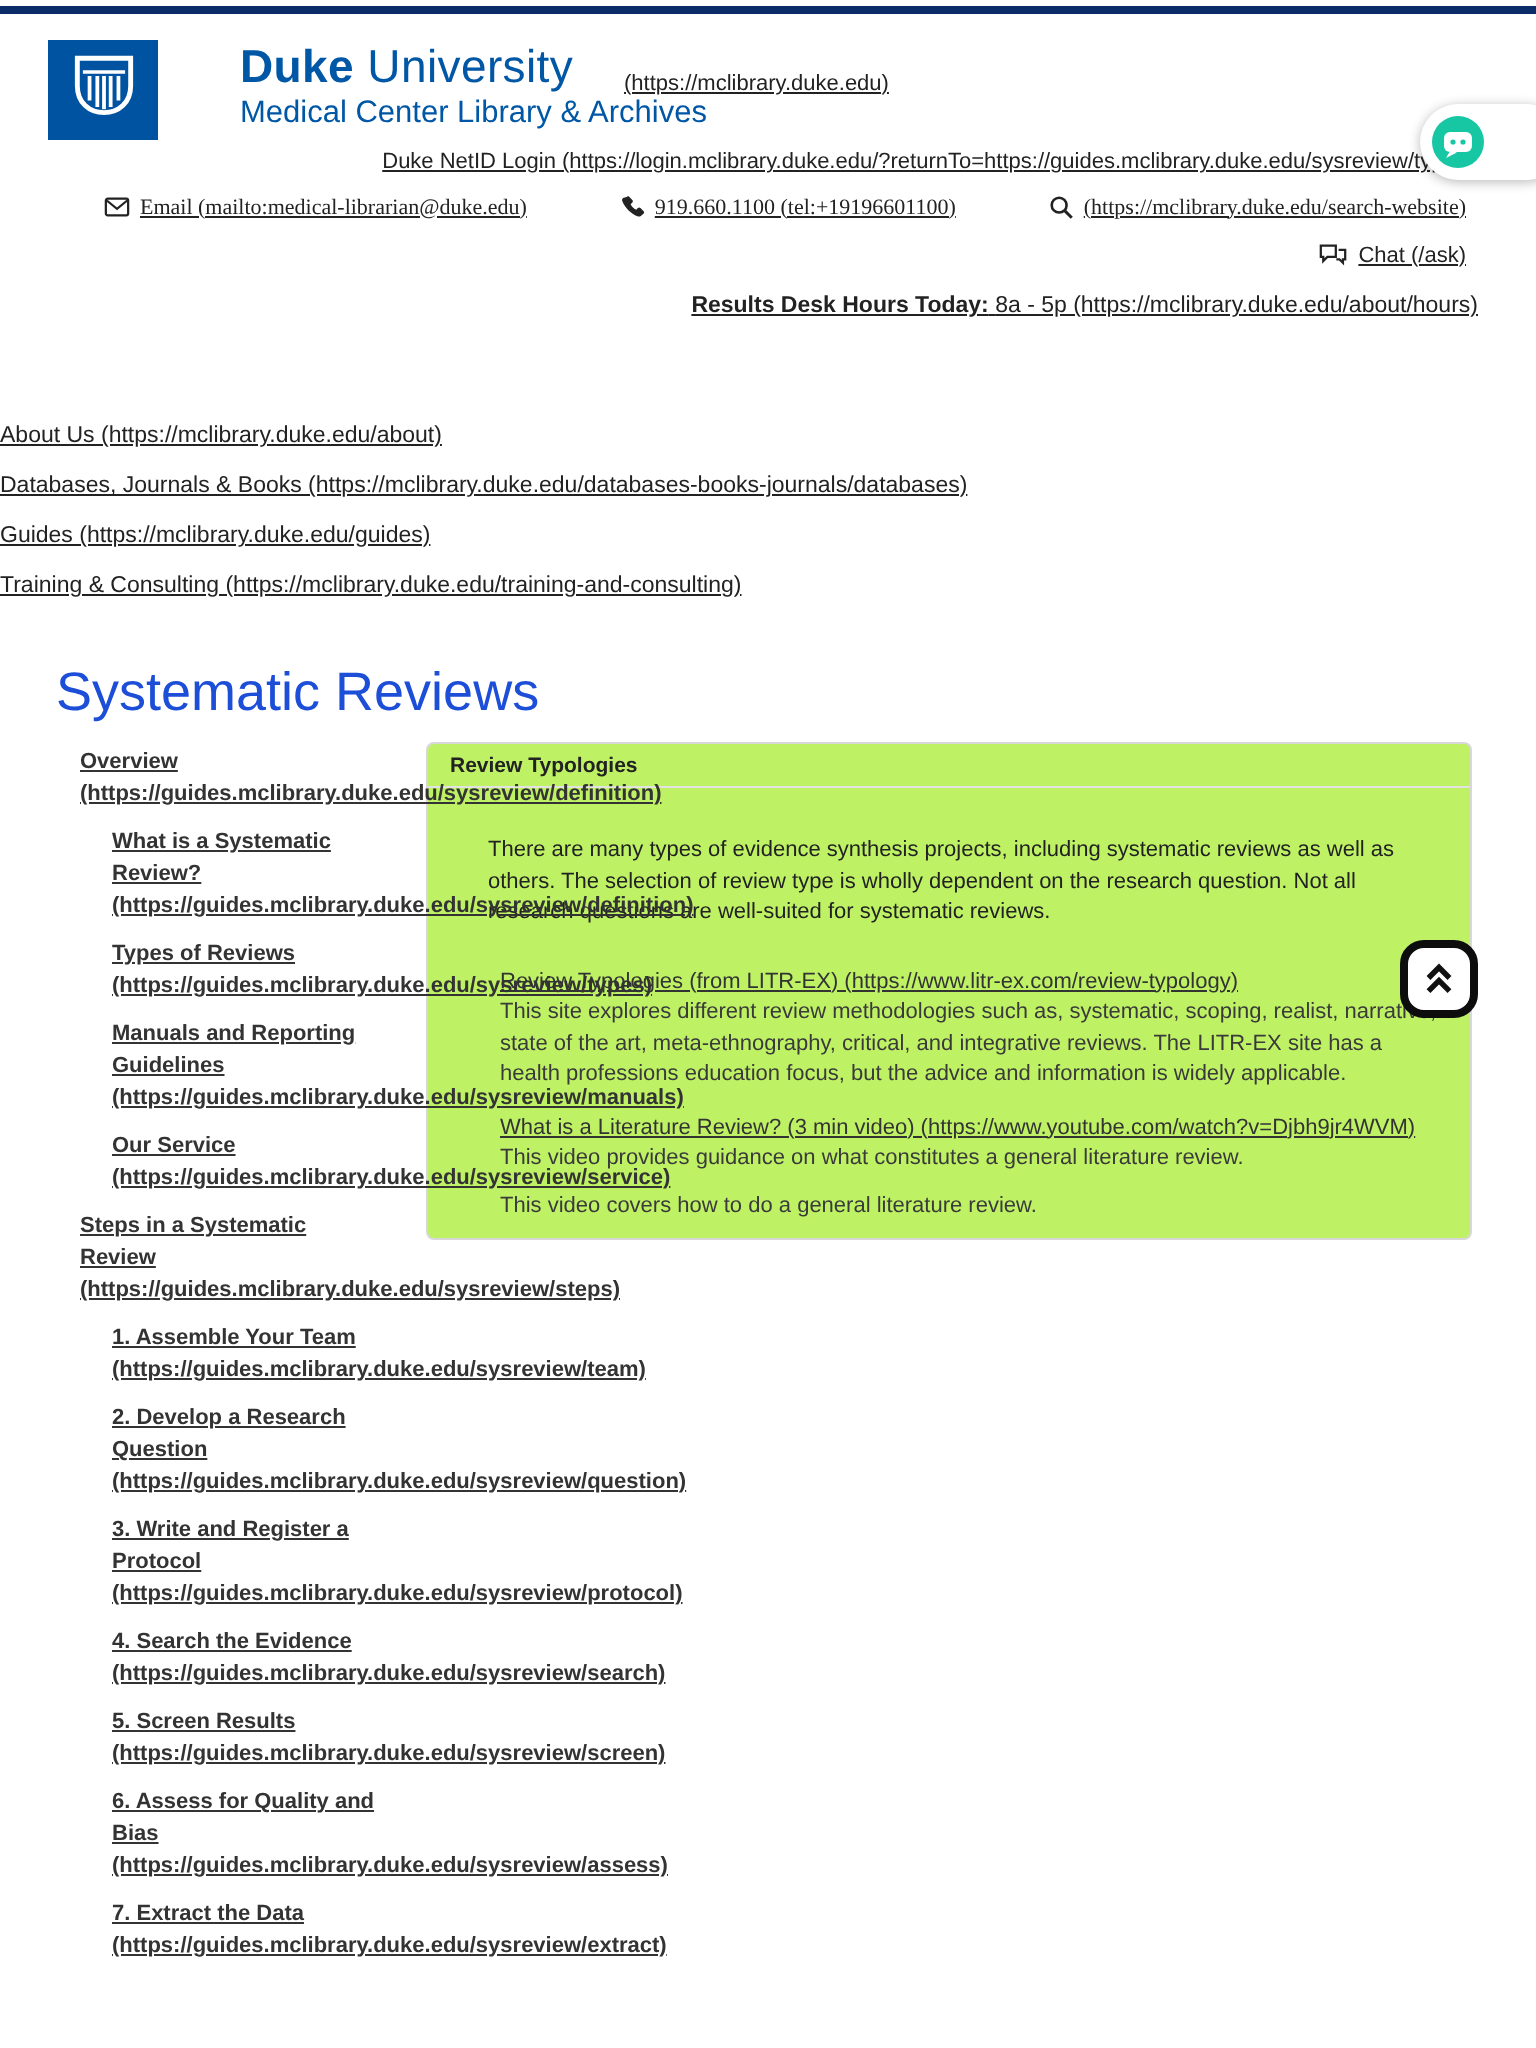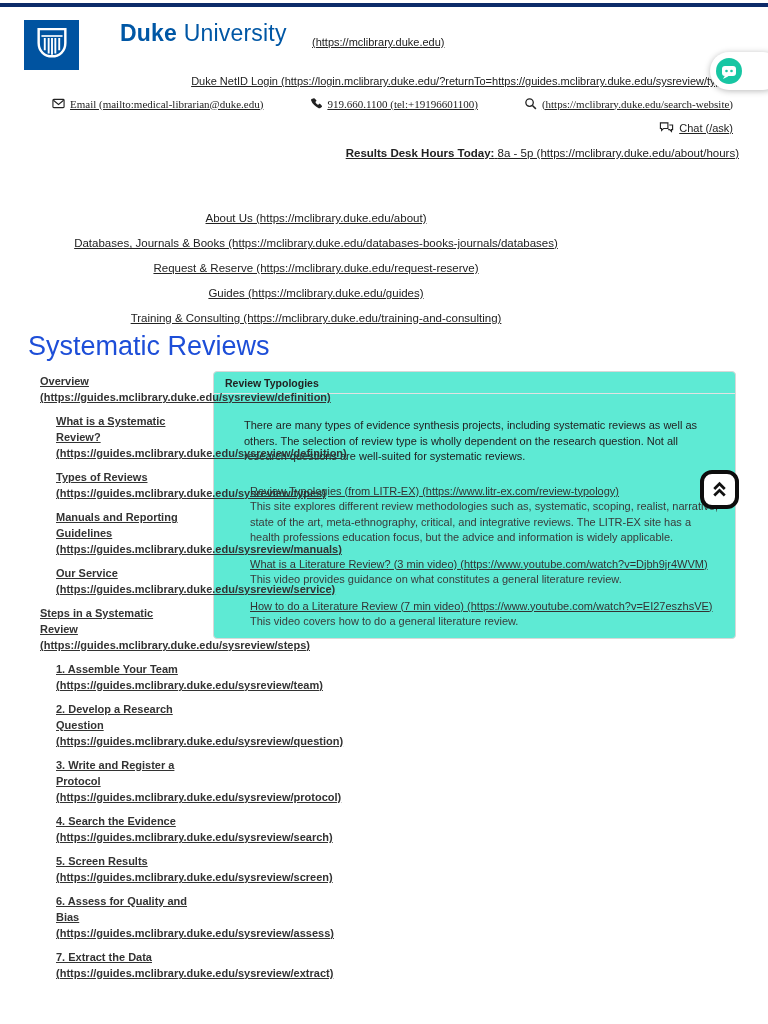--- a/index.html
+++ b/index.html
@@ -34,34 +34,34 @@
   .contact-link { display:inline-flex; align-items:center; gap:5px; }
   .icon12 { width:13px; height:13px; flex:0 0 auto; }
 
   .chat-ask { position:absolute; top:121px; right:35px; font-size:11px; display:inline-flex;
     align-items:center; gap:5px; }
 
   .hours { position:absolute; top:147px; right:29px; text-align:right; font-size:11.5px; }
   .hours-line { display:block; margin-bottom:13px; }
   .hours-label { font-weight:700; }
 
-  .main-nav { position:absolute; top:211px; left:0; width:632px; text-align:center; }
+  .main-nav { position:absolute; top:211px; left:0; width:632px; text-align:left; }
   .nav-link { display:block; font-size:11.5px; line-height:14px; margin-bottom:11px; }
 
   .page-title { position:absolute; left:28px; top:331px; margin:0; font-size:27px; font-weight:400; color:#1d4ed8; }
 
   
   .sidebar { position:absolute; left:40px; top:373px; width:150px; z-index:3; }
   .side-item { display:block; font-size:11px; font-weight:700; line-height:16px; color:#333;
     margin-bottom:8px; }
   .side-item.lv2 { margin-left:16px; }
 
   
   .box { position:absolute; left:213px; top:371px; width:523px; min-height:225px; box-sizing:border-box;
-    background:#5eead4; border:1px solid #D8D8D8; border-radius:4px; z-index:1; }
+    background:#bef264; border:1px solid #D8D8D8; border-radius:4px; z-index:1; }
   .box-header { padding:5px 11px 4px; font-size:10.5px; font-weight:700; color:#222;
     border-bottom:1px solid #E2E2E2; }
   .box-body { padding:8px 14px 8px; }
   .box-intro { margin:16px; font-size:11px; font-weight:400; line-height:15.5px; color:#222; }
   .resources { margin:8px 0 0 22px; }
   .resource { margin-bottom:8px; }
   .resource:last-child { margin-bottom:0; }
   .res-link { display:inline; font-size:11px; line-height:15.5px; color:#333; }
   .res-desc { font-size:11px; line-height:15.5px; color:#3a3a3a; }
 
@@ -78,20 +78,21 @@
   <span>
     <svg width="40" height="38" viewBox="0 0 36 34">
       <path d="M6 4.5 h24 v12.5 c0 7.5 -5.4 12 -12 12 s-12 -4.5 -12 -12 Z" fill="none" stroke="#fff" stroke-width="2.2"></path>
       <path d="M8.5 10.7 h19" stroke="#fff" stroke-width="1.5"></path>
       <path d="M11.5 12.5 V23.5 M15 12.5 V26.5 M18 12.5 V27.5 M21 12.5 V26.5 M24.5 12.5 V23.5" stroke="#fff" stroke-width="1.7" fill="none"></path>
     </svg>
   </span>
 </div>
 <a class="logo-text">
   <div class="logo-line1"><span class="duke">Duke</span> <span>University</span></div>
+  <div class="logo-line2">Medical Center Library &amp; Archives</div>
 </a>
 <a class="home-link">(https://mclibrary.duke.edu)</a>
 
 <a class="netid-link">Duke NetID Login (https://login.mclibrary.duke.edu/?returnTo=https://guides.mclibrary.duke.edu/sysreview/types)</a>
 
 <div class="chat-widget">
   <div class="chat-circle">
     <svg width="26" height="26" viewBox="0 0 26 26">
       <rect x="6" y="8" width="14" height="10" rx="3" fill="#fff"></rect>
       <circle cx="10.5" cy="13" r="1.3" fill="#17C6A3"></circle>
@@ -137,21 +138,20 @@
     <a class="hours-line"><span class="hours-label">Results Desk Hours Today:</span> <span>8a - 5p (https://mclibrary.duke.edu/about/hours)</span></a>
 
   </div>
 
 <nav class="main-nav">
 
     <a class="nav-link">About Us (https://mclibrary.duke.edu/about)</a>
 
     <a class="nav-link">Databases, Journals &amp; Books (https://mclibrary.duke.edu/databases-books-journals/databases)</a>
 
-    <a class="nav-link">Request &amp; Reserve (https://mclibrary.duke.edu/request-reserve)</a>
 
     <a class="nav-link">Guides (https://mclibrary.duke.edu/guides)</a>
 
     <a class="nav-link">Training &amp; Consulting (https://mclibrary.duke.edu/training-and-consulting)</a>
   </nav>
 
 <h1 class="page-title">Systematic Reviews</h1>
 
 <aside class="sidebar">
 
@@ -192,21 +192,20 @@
           <a class="res-link">Review Typologies (from LITR-EX) (https://www.litr-ex.com/review-typology)</a>
           <div class="res-desc">This site explores different review methodologies such as, systematic, scoping, realist, narrative, state of the art, meta-ethnography, critical, and integrative reviews. The LITR-EX site has a health professions education focus, but the advice and information is widely applicable.</div>
         </div>
 
         <div class="resource">
           <a class="res-link">What is a Literature Review? (3 min video) (https://www.youtube.com/watch?v=Djbh9jr4WVM)</a>
           <div class="res-desc">This video provides guidance on what constitutes a general literature review.</div>
         </div>
 
         <div class="resource">
-          <a class="res-link">How to do a Literature Review (7 min video) (https://www.youtube.com/watch?v=EI27eszhsVE)</a>
           <div class="res-desc">This video covers how to do a general literature review.</div>
         </div>
       </div>
   </div>
 </section>
 
 <button class="scroll-top">
   <svg width="21" height="21" viewBox="0 0 20 20">
     <path d="M5 9.5 L10 4.5 L15 9.5" fill="none" stroke="#111" stroke-width="2.6"></path>
     <path d="M5 15.8 L10 10.8 L15 15.8" fill="none" stroke="#111" stroke-width="2.6"></path>

